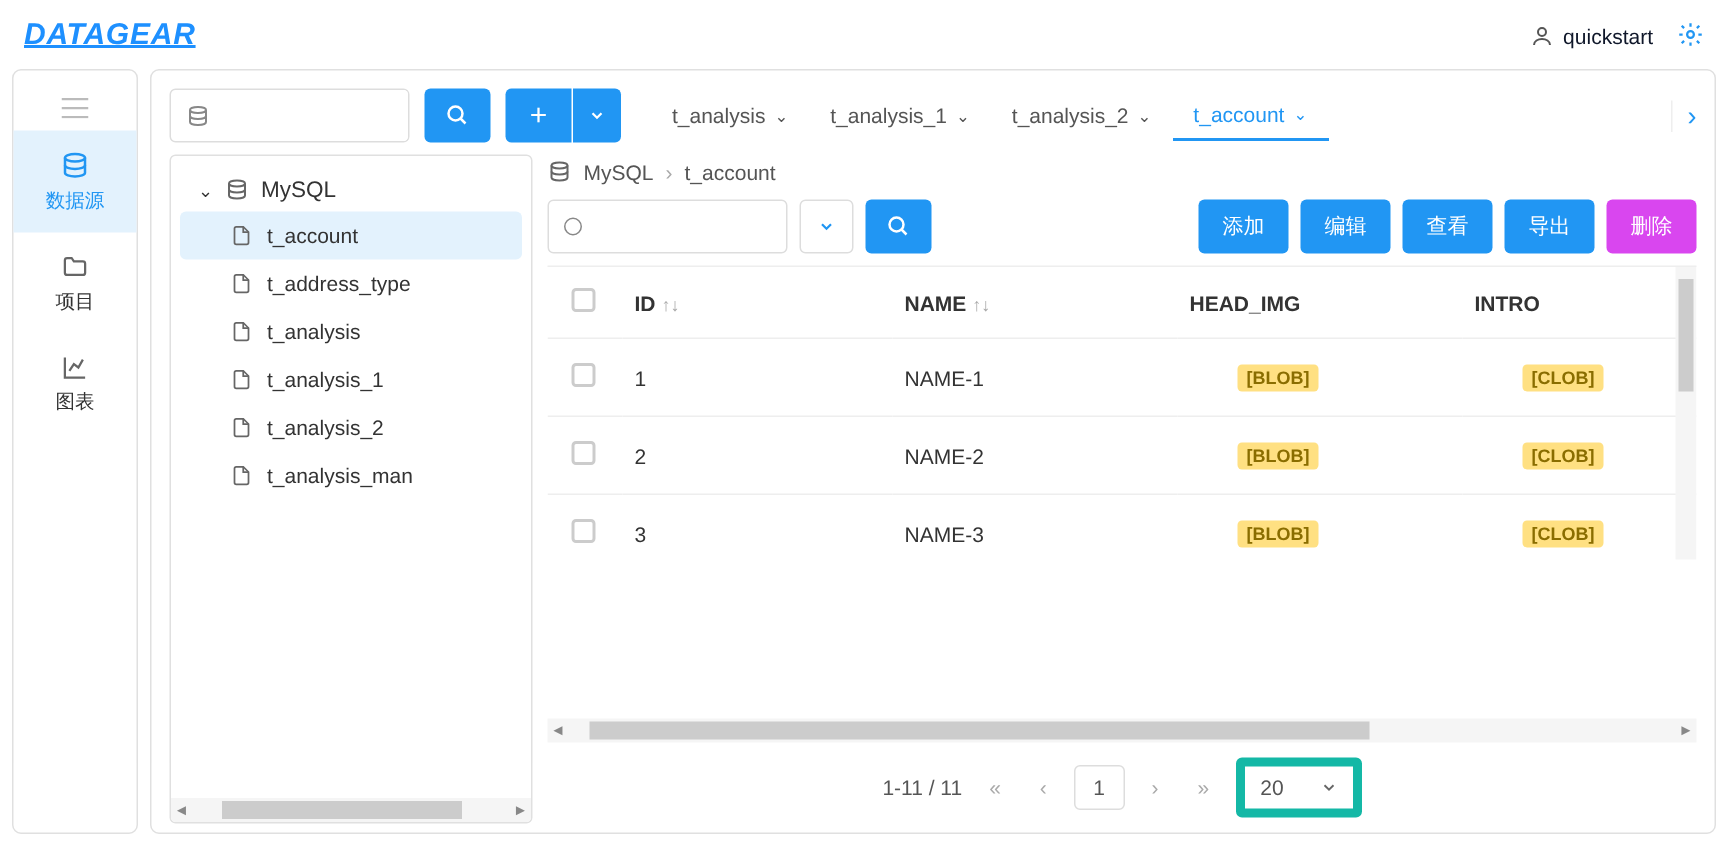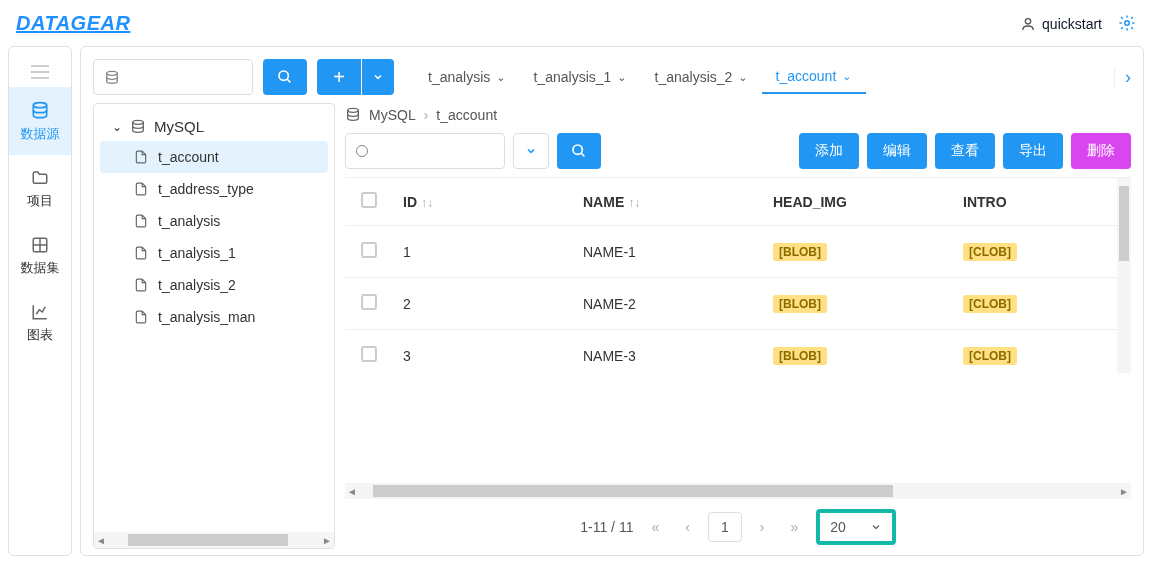--- a/index.html
+++ b/index.html
@@ -5,21 +5,21 @@
 * { box-sizing: border-box; margin: 0; padding: 0; }
 body { font-family: -apple-system, BlinkMacSystemFont, "Segoe UI", Arial, sans-serif; font-size: 14px; color: #333; background: #fff; width: 1152px; height: 561px; overflow: hidden; }
 
 .topbar { display: flex; align-items: center; justify-content: space-between; padding: 8px 16px; height: 46px; }
 .logo { font-size: 20px; font-weight: 800; color: #1E90FF; letter-spacing: 0.5px; font-style: italic; text-decoration: underline; }
 .user-area { display: flex; align-items: flex-end; gap: 6px; color: #0f172a; }
 .user-area .gear { color: #2196F3; margin-left: 10px; }
 
 .main { display: flex; padding: 0 8px; gap: 8px; height: 510px; }
 
-.sidenav { width: 64px; border: 1px solid #e0e0e0; border-radius: 6px; display: flex; flex-direction: column; align-items: center; padding-top: 8px; gap: 0; }
+.sidenav { width: 84px; border: 1px solid #e0e0e0; border-radius: 6px; display: flex; flex-direction: column; align-items: center; padding-top: 8px; gap: 0; }
 .sidenav .burger { width: 100%; text-align: center; padding: 8px 0; color: #aaa; }
 .sidenav .nav-item { width: 100%; padding: 12px 0; text-align: center; font-size: 13px; }
 .sidenav .nav-item .icon { display: block; margin-bottom: 4px; font-size: 18px; color: #666; }
 .sidenav .nav-item.active { background: #e3f2fd; color: #2196F3; }
 .sidenav .nav-item.active .icon { color: #2196F3; }
 
 .panel { flex: 1; border: 1px solid #e0e0e0; border-radius: 6px; padding: 12px 12px 6px 12px; display: flex; flex-direction: column; }
 
 .panel-top { display: flex; align-items: center; gap: 10px; margin-bottom: 8px; }
 .search-group { display: flex; align-items: center; border: 1px solid #ddd; border-radius: 4px; overflow: hidden; width: 160px; }
@@ -60,37 +60,37 @@
 .filter-box .circle { width: 12px; height: 12px; border: 1.5px solid #888; border-radius: 50%; }
 .dd-btn { width: 36px; border: 1px solid #ddd; background: #fff; color: #2196F3; border-radius: 4px; }
 .btn-action { padding: 16px 16px; }
 .spacer { flex: 1; }
 
 .table-wrap { flex: 1; border-top: 1px solid #eee; overflow: hidden; position: relative; }
 .data-table { width: 100%; border-collapse: collapse; }
 .data-table th { text-align: left; padding: 14px 8px; font-weight: 600; font-size: 14px; color: #333; }
 .data-table td { padding: 16px 8px; border-top: 1px solid #eee; font-size: 14px; }
 .sort-icon { color: #aaa; margin-left: 4px; font-size: 12px; }
-.tag { display: inline-block; padding: 2px 6px; border-radius: 3px; font-size: 12px; font-weight: 600; }
+.tag { display: inline-block; padding: 2px 6px; border-radius: 3px; font-size: 12px; font-weight: 600; margin-left: 32px; }
 .tag-blob { background: #ffe082; color: #8a6d00; }
 .tag-clob { background: #ffe082; color: #8a6d00; }
 .checkbox { width: 16px; height: 16px; border: 2px solid #ccc; border-radius: 3px; display: inline-block; }
 .col-check { width: 50px; padding-left: 16px !important; }
 .col-id { width: 180px; margin-left: 36px; }
 .col-name { width: 190px; }
 .col-head { width: 190px; }
 
 .hscroll2 { height: 16px; background: #f5f5f5; display: flex; align-items: center; margin-top: 4px; }
 .hscroll2 .thumb { width: 520px; height: 12px; background: #ccc; margin-left: 14px; }
 .hscroll2 .arrow { width: 14px; text-align: center; color: #888; font-size: 10px; }
 
 .pager { display: flex; align-items: center; justify-content: center; gap: 10px; padding: 10px 0 4px 0; color: #555; font-size: 14px; }
 .pager .pg-btn { padding: 4px 8px; color: #aaa; cursor: pointer; }
 .pager .pg-cur { padding: 6px 12px; border: 1px solid #ddd; border-radius: 4px; }
-.pager .size-sel { padding: 6px 10px; border: 4px solid #14b8a6; border-radius: 4px; display: flex; align-items: center; gap: 24px; }
+.pager .size-sel { padding: 6px 10px; border: 6px solid #14b8a6; border-radius: 4px; display: flex; align-items: center; gap: 24px; }
 
 .vscroll { position: absolute; right: 0; top: 0; width: 14px; height: 195px; background: #f5f5f5; }
 .vscroll .vthumb { width: 10px; height: 75px; background: #ccc; margin: 8px auto 0; }
 
 svg { display: inline-block; vertical-align: middle; }
 </style>
 </head>
 <body>
 
 <div class="topbar">
@@ -123,28 +123,20 @@
             <path d="M4 5v6c0 1.7 3.6 3 8 3s8-1.3 8-3V5"></path>
             <path d="M4 11v6c0 1.7 3.6 3 8 3s8-1.3 8-3v-6"></path>
           </svg></span>
       <span>数据源</span>
     </div>
     <div class="nav-item">
       <span class="icon"><svg width="20" height="18" viewBox="0 0 24 24" fill="none" stroke="#666" stroke-width="2">
             <path d="M3 6a2 2 0 012-2h4l2 3h8a2 2 0 012 2v8a2 2 0 01-2 2H5a2 2 0 01-2-2V6z"></path>
           </svg></span>
       <span>项目</span>
-    </div>
-    <div class="nav-item">
-      <span class="icon"><svg width="20" height="18" viewBox="0 0 24 24" fill="none" stroke="#666" stroke-width="2">
-            <rect x="3" y="3" width="18" height="18" rx="2"></rect>
-            <line x1="3" y1="12" x2="21" y2="12"></line>
-            <line x1="12" y1="3" x2="12" y2="21"></line>
-          </svg></span>
-      <span>数据集</span>
     </div>
     <div class="nav-item">
       <span class="icon"><svg width="20" height="18" viewBox="0 0 24 24" fill="none" stroke="#666" stroke-width="2">
             <path d="M3 3v18h18"></path>
             <path d="M7 15l4-6 4 3 4-7"></path>
           </svg></span>
       <span>图表</span>
     </div>
   </div>
 

